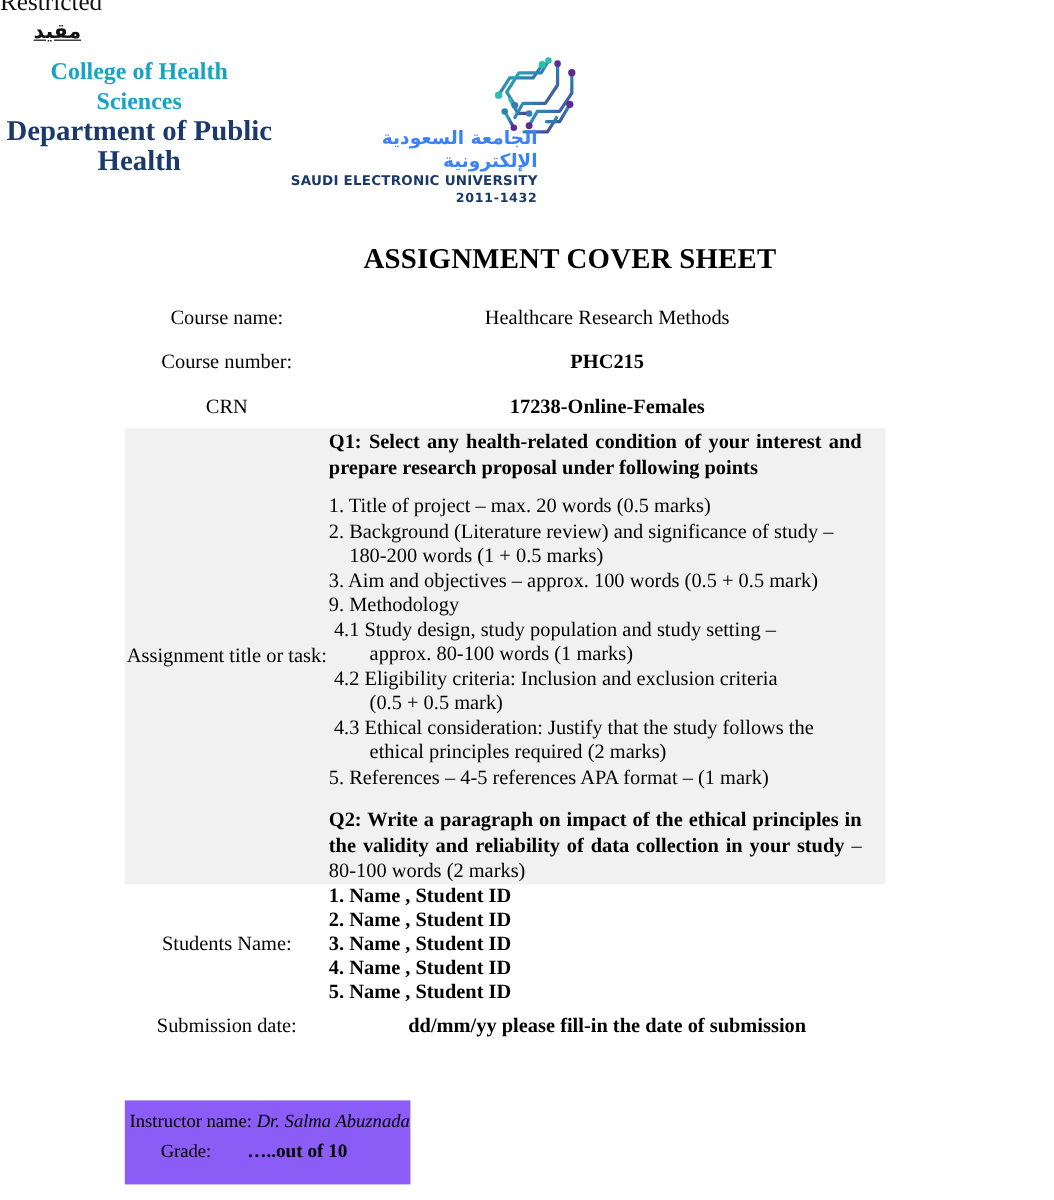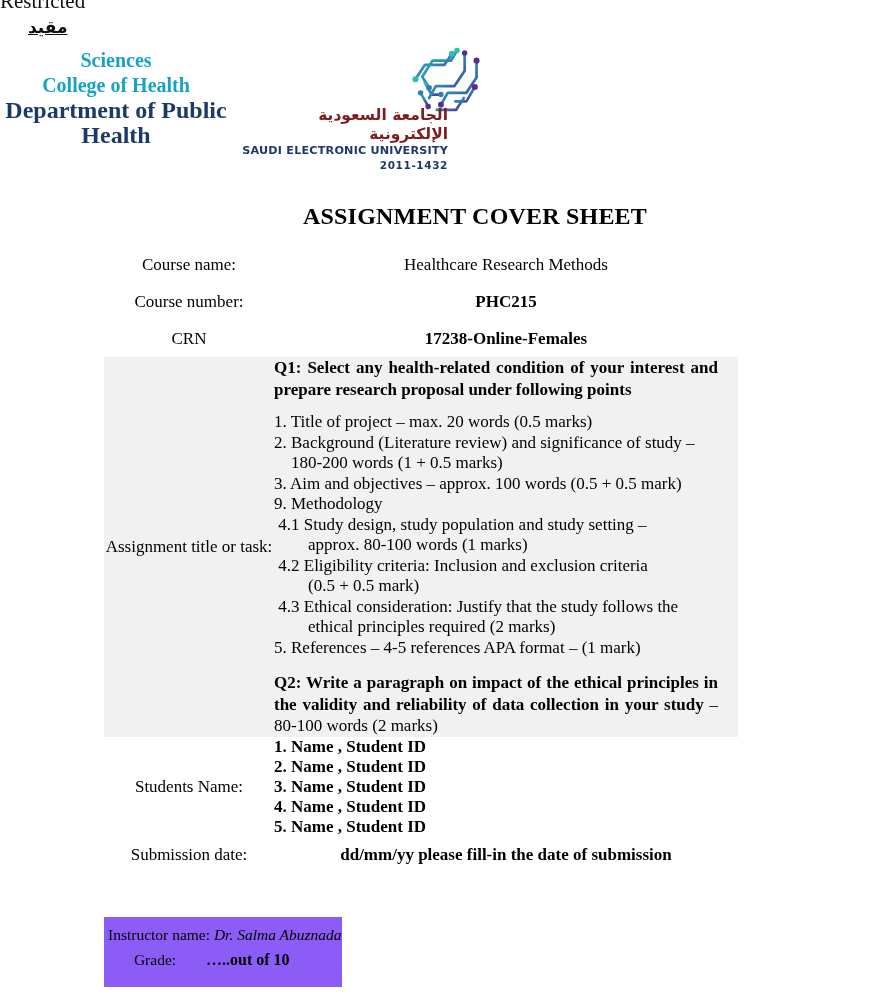--- a/index.html
+++ b/index.html
@@ -88,21 +88,21 @@
     left: 0px;
     top: 64px;
     width: 212px;
     text-align: right;
   }
   .lh-univ-ar {
     font-family: "DejaVu Sans", sans-serif;
     font-size: 15.5px;
     line-height: 19px;
     font-weight: bold;
-    color: #7f1d1d;
+    color: #3b82f6;
     direction: rtl;
   }
   .lh-univ-en {
     font-family: "DejaVu Sans", sans-serif;
     font-size: 11.2px;
     line-height: 14px;
     font-weight: bold;
     letter-spacing: 0.2px;
     color: #1b3a6b;
   }
@@ -253,22 +253,22 @@
 <body>
 
 <div class="classification">
   <div class="restricted-en">Restricted</div>
   <div class="restricted-ar">مقيد</div>
 </div>
 
 <div class="letterhead">
 
   <div class="lh-text">
+    <div class="lh-college">College of Health</div>
     <div class="lh-college">Sciences</div>
-    <div class="lh-college">College of Health</div>
     <div class="lh-dept">Department of Public</div>
     <div class="lh-dept">Health</div>
   </div>
 
   <div class="lh-logo-wrap">
 
     <div class="lh-mark">
       <svg viewBox="0 0 100 92" width="88" height="78" xmlns="http://www.w3.org/2000/svg">
         <defs>
           <linearGradient id="g1" x1="0" y1="0" x2="1" y2="1">

